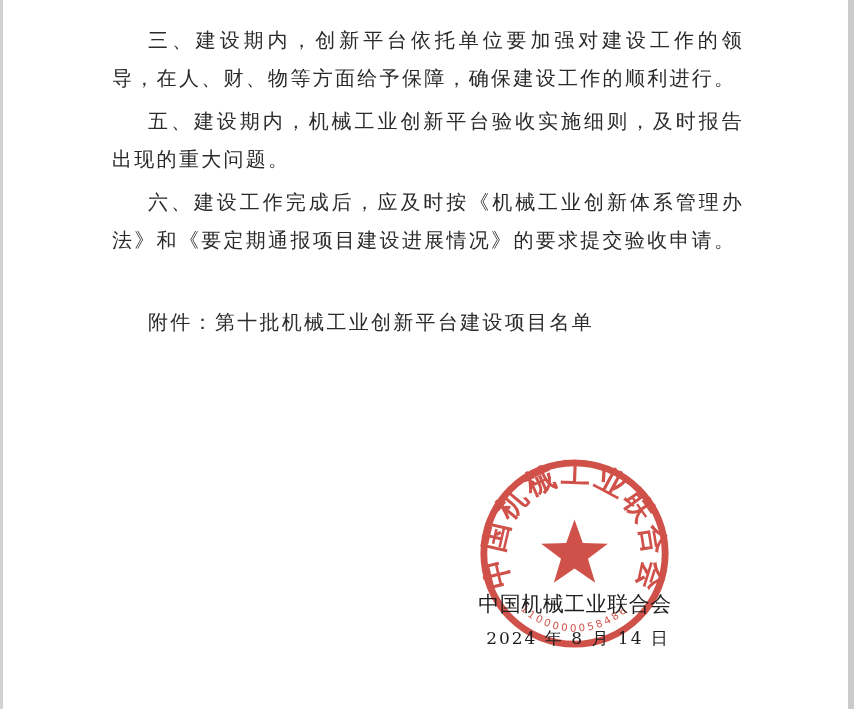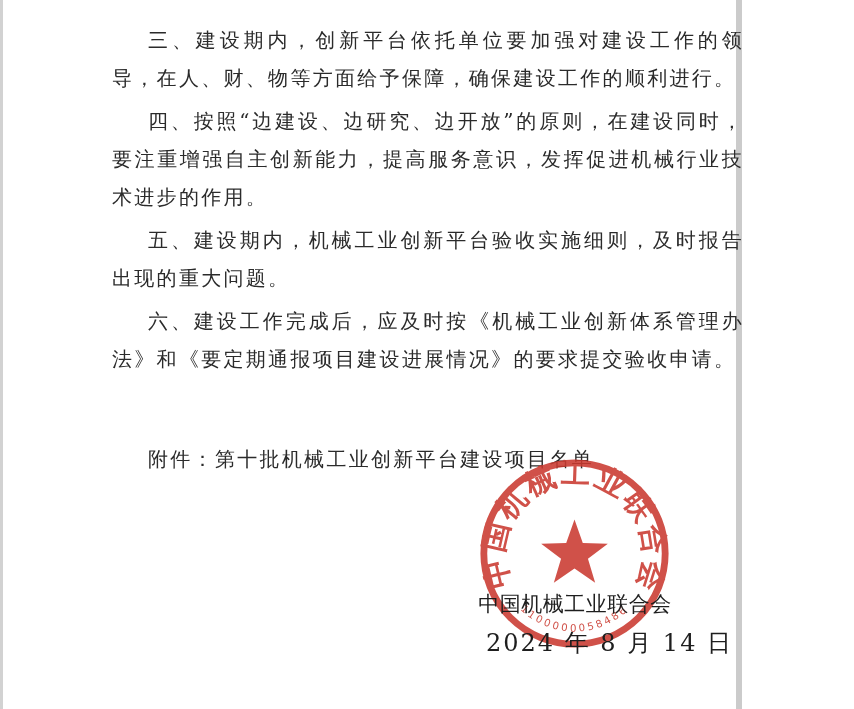--- a/index.html
+++ b/index.html
@@ -1,18 +1,18 @@
 <!DOCTYPE html>
 <html><head>
 <meta charset="utf-8">
 <style>
   html, body { margin: 0; padding: 0; background: #ffffff; }
   .screen {
     position: relative;
-    width: 742px;
+    width: 854px;
     height: 709px;
     background: #ffffff;
     overflow: hidden;
     font-family: "DejaVu Serif", "Liberation Serif", serif;
   }
   .edge-left {
     position: absolute; left: 0; top: 0;
     width: 3px; height: 709px;
     background: #d2d2d2;
   }
@@ -29,21 +29,21 @@
     font-size: 20px;
     line-height: 38px;
     letter-spacing: 2.3px;
     text-align: justify;
   }
   .body-text p {
     margin: 0 0 5px 0;
     text-indent: 36px;
   }
   .body-text p.attachment {
-    margin-top: 62px;
+    margin-top: 44px;
     text-align: left;
   }
   .seal {
     position: absolute;
     left: 477px; top: 456px;
     width: 195px; height: 195px;
     opacity: 0.88;
   }
   .seal svg { display: block; width: 100%; height: 100%; }
   .seal-arc-text {
@@ -60,37 +60,37 @@
     text-align: center;
     font-size: 21px;
     letter-spacing: 0.5px;
     color: #1e1e1e;
     white-space: nowrap;
   }
   .date {
     position: absolute;
     left: 486px; top: 627px;
     width: 184px;
-    font-size: 24px;
+    text-align: center;
+    font-size: 17px;
     letter-spacing: 2px;
     color: #1e1e1e;
     white-space: nowrap;
   }
 </style>
 </head>
 <body>
 
 <div class="screen">
 
   <div class="edge-left"></div>
   <div class="edge-right"></div>
 
   <div class="body-text">
     <p>三、建设期内，创新平台依托单位要加强对建设工作的领导，在人、财、物等方面给予保障，确保建设工作的顺利进行。</p>
-    <p>四、按照“边建设、边研究、边开放”的原则，在建设同时，要注重增强自主创新能力，提高服务意识，发挥促进机械行业技术进步的作用。</p>
     <p>五、建设期内，机械工业创新平台验收实施细则，及时报告出现的重大问题。</p>
     <p>六、建设工作完成后，应及时按《机械工业创新体系管理办法》和《要定期通报项目建设进展情况》的要求提交验收申请。</p>
     <p class="attachment">附件：第十批机械工业创新平台建设项目名单</p>
   </div>
 
   <div class="seal">
     <svg viewBox="0 0 200 200" xmlns="http://www.w3.org/2000/svg">
       <defs>
         <path id="sealArc" d="M 34.2 129.3 A 72 72 0 1 1 163.6 133.8" fill="none"></path>
         <path id="serialArc" d="M 30.7 140 A 80 80 0 0 0 169.3 140" fill="none"></path>

